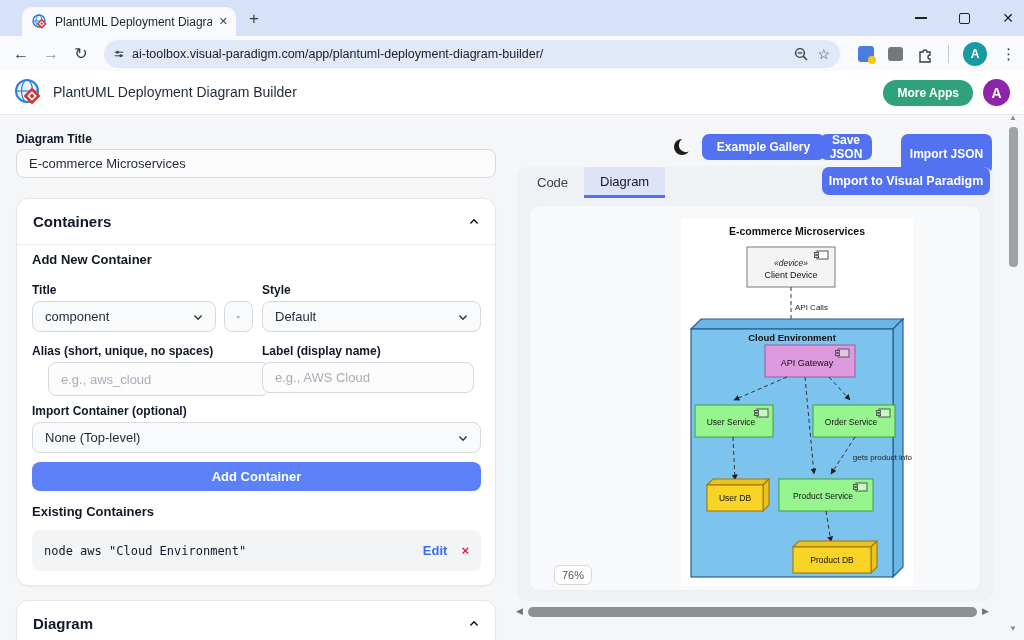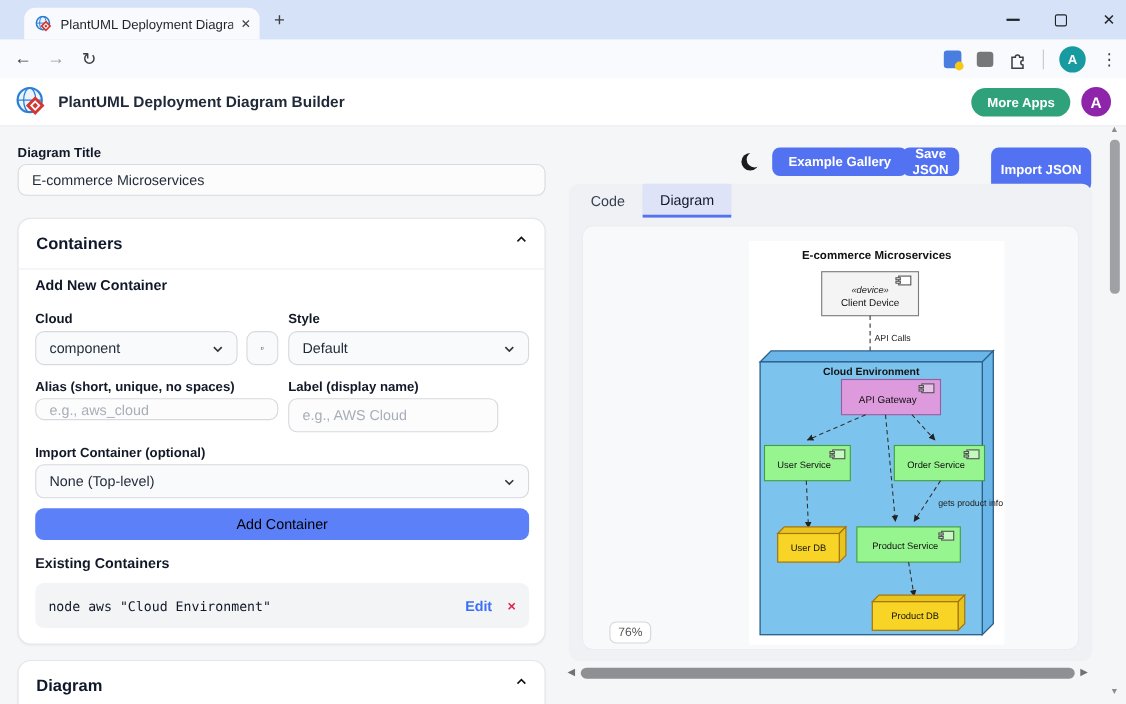--- a/index.html
+++ b/index.html
@@ -31,44 +31,44 @@
   .ext-blue i { position:absolute; right:-2px; bottom:-2px; width:8px; height:8px; background:#f6c915; border-radius:50%; }
   .ext-gray { width:15px; height:14px; background:#757779; border-radius:3px; }
   .tb-divider { width:1px; height:18px; background:#c4c7cc; }
   .tb-avatar { width:24px; height:24px; border-radius:50%; background:var(--avatar-teal); color:#fff;
                font-size:12px; font-weight:700; display:flex; align-items:center; justify-content:center; }
   .kebab { font-size:15px; color:#3c4043; }
 
   
   .appheader { position:absolute; left:0; top:71px; width:1024px; height:44px; background:#fff;
                border-bottom:1px solid #e6e8eb; display:flex; align-items:center; padding:0 14px; }
-  .app-title { font-size:14px; font-weight:700; color:#1f2937; line-height:1.25; }
+  .app-title { font-size:14px; font-weight:400; color:#1f2937; line-height:1.25; }
   .powered { font-size:10.5px; color:#6b7280; }
   .powered a { color:#6b7280; }
   .hdr-right { margin-left:auto; display:flex; align-items:center; gap:10px; }
   .more-apps { background:var(--more-apps); color:#fff; font-size:12px; font-weight:700; border:none;
                border-radius:14px; padding:6px 14px; }
   .hdr-avatar { width:27px; height:27px; border-radius:50%; background:var(--avatar-purple); color:#fff;
                 font-weight:700; font-size:14px; display:flex; align-items:center; justify-content:center; }
 
   
   .lbl { font-size:12px; font-weight:700; color:#111827; }
   .field-label { position:absolute; }
   .input, .selectbox { background:#fcfcfd; border:1px solid #d6d9de; border-radius:8px; font-size:13px;
                        color:#1f2937; padding:0 12px; display:flex; align-items:center; }
   input.input { width:100%; height:100%; outline:none; font-family:inherit; }
   input::placeholder { color:#a8aeb7; }
   .selectbox { justify-content:space-between; background:#f9fafb; }
   .chev { width:10px; height:10px; flex:none; }
   .card { position:absolute; background:#fff; border:1px solid #e4e6ea; border-radius:12px;
           box-shadow:0 1px 2px rgba(0,0,0,.04); }
-  .card-hd { display:flex; justify-content:space-between; padding:14px 16px;
+  .card-hd { display:flex; align-items:center; justify-content:space-between; padding:14px 16px;
              border-bottom:1px solid #eceef1; }
   .card-hd .t { font-size:15px; font-weight:800; color:#0f172a; }
-  .btn-primary { background:var(--add-btn); color:#000000; font-size:13px; font-weight:400; border:none; border-radius:8px; }
+  .btn-primary { background:var(--add-btn); color:#ffffff; font-size:13px; font-weight:700; border:none; border-radius:8px; }
   .existing-row { position:absolute; background:#f3f4f6; border-radius:8px; display:flex; align-items:center; padding:0 12px; }
   .mono { font-family:"DejaVu Sans Mono",monospace; font-size:12px; color:#111827; }
   .edit-link { color:#3b6ef6; font-weight:700; font-size:13px; margin-left:auto; }
   .del-x { color:#e11d48; font-weight:700; font-size:13px; margin-left:14px; }
 
   
   .blue-btn { background:var(--accent); color:#fff; font-weight:700; font-size:12px; border:none;
               border-radius:7px; display:flex; align-items:center; justify-content:center; }
   .tabcard { position:absolute; left:517px; top:167px; width:476px; height:434px; background:#f0f1f4;
              border-radius:10px; }
@@ -111,20 +111,35 @@
     <span class="win-min"></span>
     <span class="win-max"></span>
     <span class="win-close">✕</span>
   </div>
 </div>
 
 <div class="toolbar">
   <span class="navic" style="margin-left:6px">←</span>
   <span class="navic disabled">→</span>
   <span class="navic">↻</span>
+  <div class="urlpill">
+    <svg class="chev" width="14" height="14" viewBox="0 0 14 14">
+      <line x1="1" y1="4.5" x2="13" y2="4.5" stroke="#3c4043" stroke-width="1.4"></line>
+      <line x1="1" y1="9.5" x2="13" y2="9.5" stroke="#3c4043" stroke-width="1.4"></line>
+      <circle cx="5" cy="4.5" r="2" fill="#3c4043"></circle>
+        <circle cx="9.5" cy="9.5" r="2" fill="#3c4043"></circle>
+    </svg>
+    <span class="url-text">ai-toolbox.visual-paradigm.com/app/plantuml-deployment-diagram-builder/</span>
+    <svg width="15" height="15" viewBox="0 0 15 15">
+      <circle cx="6" cy="6" r="4.4" fill="none" stroke="#3c4043" stroke-width="1.4"></circle>
+      <line x1="3.8" y1="6" x2="8.2" y2="6" stroke="#3c4043" stroke-width="1.3"></line>
+      <line x1="9.4" y1="9.4" x2="13" y2="13" stroke="#3c4043" stroke-width="1.5"></line>
+    </svg>
+    <span class="pill-ic">☆</span>
+  </div>
   <div class="tbicons">
     <span class="ext-blue">
         <i></i>
       </span>
     <span class="ext-gray"></span>
     <svg width="17" height="17" viewBox="0 0 17 17">
       <path d="M3 6 h3 a2 2 0 1 1 4 0 h3 v3 a2 2 0 1 0 0 4 v3 H3 Z" fill="none" stroke="#3c4043" stroke-width="1.4"></path>
     </svg>
     <span class="tb-divider"></span>
     <span class="tb-avatar">A</span>
@@ -158,21 +173,21 @@
   <div class="card-hd">
     <span class="t">Containers</span>
     <svg class="chev" width="14" height="14" viewBox="0 0 14 14">
       <polyline points="2,9 7,4 12,9" fill="none" stroke="#111" stroke-width="2"></polyline>
     </svg>
   </div>
 </div>
 
 <div class="lbl abs" style="left:32px; top:252px; font-size:13px">Add New Container</div>
 
-<div class="lbl abs" style="left:32px; top:283px">Cloud</div>
+<div class="lbl abs" style="left:32px; top:283px">Title</div>
 <div class="lbl abs" style="left:262px; top:283px">Style</div>
 
 <div class="selectbox abs" style="left:32px; top:301px; width:184px; height:31px">
   <span>component</span>
   <svg class="chev" viewBox="0 0 14 14">
       <polyline points="2,5 7,10 12,5" fill="none" stroke="#333" stroke-width="2"></polyline>
     </svg>
 </div>
 <div class="selectbox abs" style="left:224px; top:301px; width:29px; height:31px; justify-content:center">
   <svg width="16" height="12" viewBox="0 0 16 12">
@@ -183,24 +198,24 @@
 </div>
 <div class="selectbox abs" style="left:262px; top:301px; width:219px; height:31px">
   <span>Default</span>
   <svg class="chev" viewBox="0 0 14 14">
       <polyline points="2,5 7,10 12,5" fill="none" stroke="#333" stroke-width="2"></polyline>
     </svg>
 </div>
 
 <div class="lbl abs" style="left:32px; top:344px">Alias (short, unique, no spaces)</div>
 <div class="lbl abs" style="left:262px; top:344px">Label (display name)</div>
-<div class="abs" style="left:32px; top:362px; width:221px; height:20px">
+<div class="abs" style="left:48px; top:362px; width:221px; height:34px">
   <input class="input" style="border-radius: 8px;" placeholder="e.g., aws_cloud">
 </div>
-<div class="abs" style="left:262px; top:362px; width:191px; height:31px">
+<div class="abs" style="left:262px; top:362px; width:212px; height:31px">
   <input class="input" style="border-radius: 8px;" placeholder="e.g., AWS Cloud">
 </div>
 
 <div class="lbl abs" style="left:32px; top:404px">Import Container (optional)</div>
 <div class="selectbox abs" style="left:32px; top:422px; width:449px; height:31px">
   <span>None (Top-level)</span>
   <svg class="chev" viewBox="0 0 14 14">
       <polyline points="2,5 7,10 12,5" fill="none" stroke="#333" stroke-width="2"></polyline>
     </svg>
 </div>
@@ -229,20 +244,21 @@
 </svg>
 <button class="blue-btn abs" style="left:702px; top:134px; width:123px; height:26px">Example Gallery</button>
 <button class="blue-btn abs" style="left:820px; top:134px; width:52px; height:26px">Save JSON</button>
 <button class="blue-btn abs" style="left:901px; top:134px; width:91px; height:40px">Import JSON</button>
 
 <div class="tabcard">
   <div class="tabbar" style="left:4px">
     <div class="tabitem">Code</div>
     <div class="tabitem active">Diagram</div>
   </div>
+  <button class="blue-btn" style="position:absolute; right:3px; top:0; width:168px; height:28px; font-size:12.5px">Import to Visual Paradigm</button>
 
   <div class="diagram-panel">
     <div class="canvas">
       <svg width="232" height="367" viewBox="0 0 232 367">
         <defs>
           <marker id="arr" markerWidth="8" markerHeight="8" refX="5.5" refY="3" orient="auto">
             <path d="M0,0 L6,3 L0,6 Z" fill="#222"></path>
           </marker>
         </defs>
 

